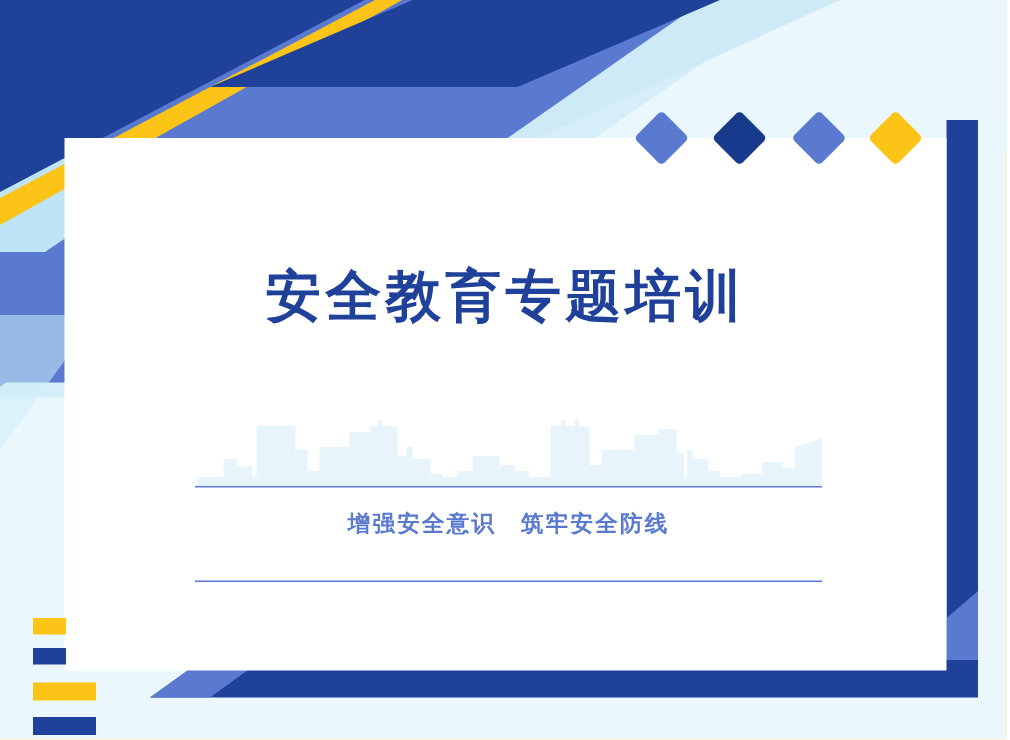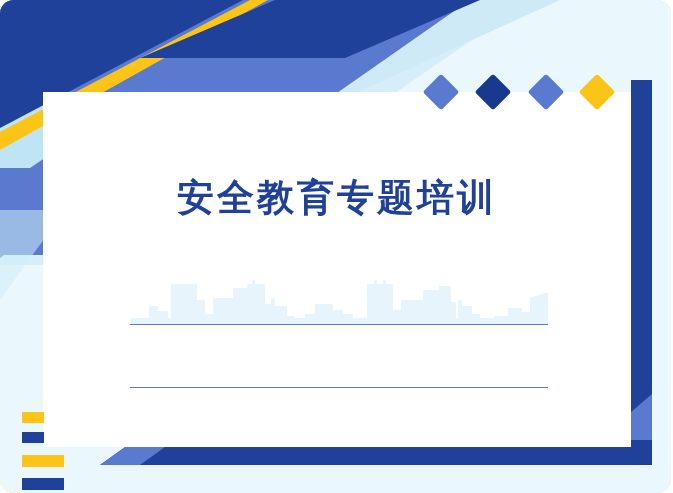--- a/index.html
+++ b/index.html
@@ -7,21 +7,20 @@
     padding: 0;
     background: #ffffff;
   }
   #slide {
     position: relative;
     width: 671px;
     height: 493px;
     overflow: hidden;
     background: #fde047;
     font-family: "Liberation Sans", "DejaVu Sans", sans-serif;
-    border-radius: 14px;
   }
 
   
   #bg-decor {
     position: absolute;
     left: 0; top: 0;
     width: 673px; height: 493px;
   }
 
   
@@ -198,20 +197,21 @@
       <rect x="341" y="38" width="8" height="10"></rect>
       <rect x="349" y="44" width="14" height="4"></rect>
       <rect x="363" y="40" width="14" height="8"></rect>
       <rect x="377" y="32" width="14" height="16"></rect>
       <rect x="391" y="36" width="8" height="12"></rect>
       <polygon points="399,22 417,16 417,48 399,48"></polygon>
     </g>
   </svg>
 
   <div class="rule" id="rule-top"></div>
+  <div id="subtitle">增强安全意识　筑牢安全防线</div>
   <div class="rule" id="rule-bottom"></div>
 
   <div class="bar" id="bar-short-yellow"></div>
   <div class="bar" id="bar-short-navy"></div>
   <div class="bar" id="bar-long-yellow"></div>
   <div class="bar" id="bar-long-navy"></div>
 
 </div>
 
 </body></html>

